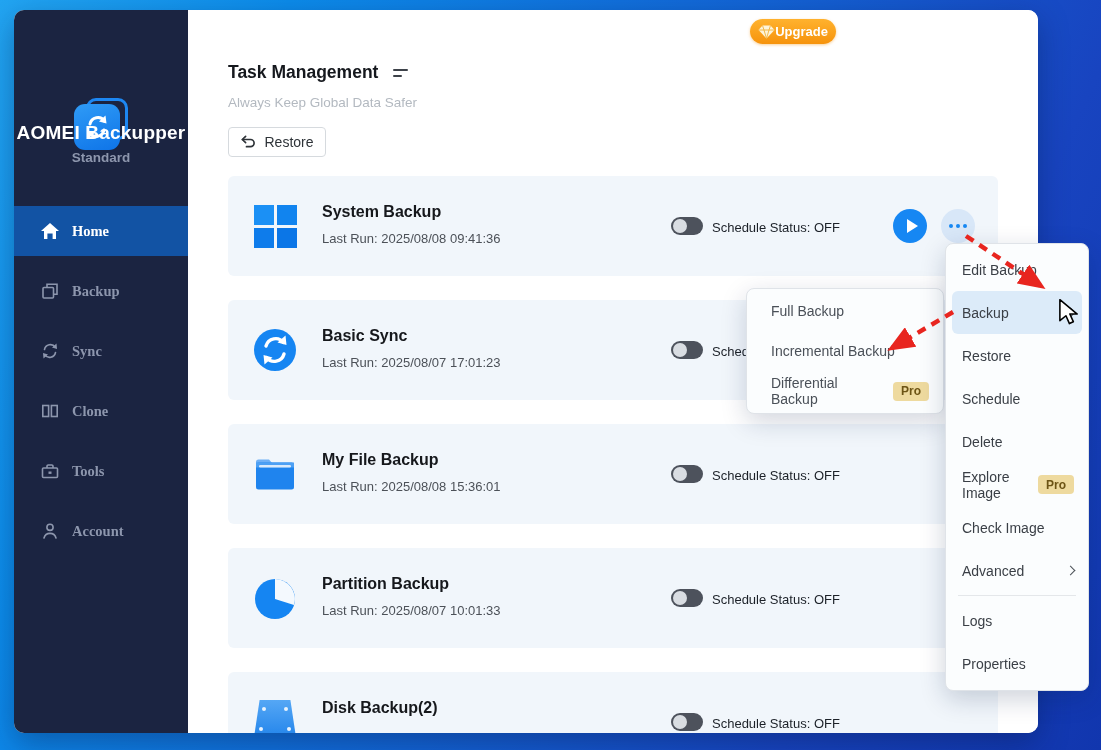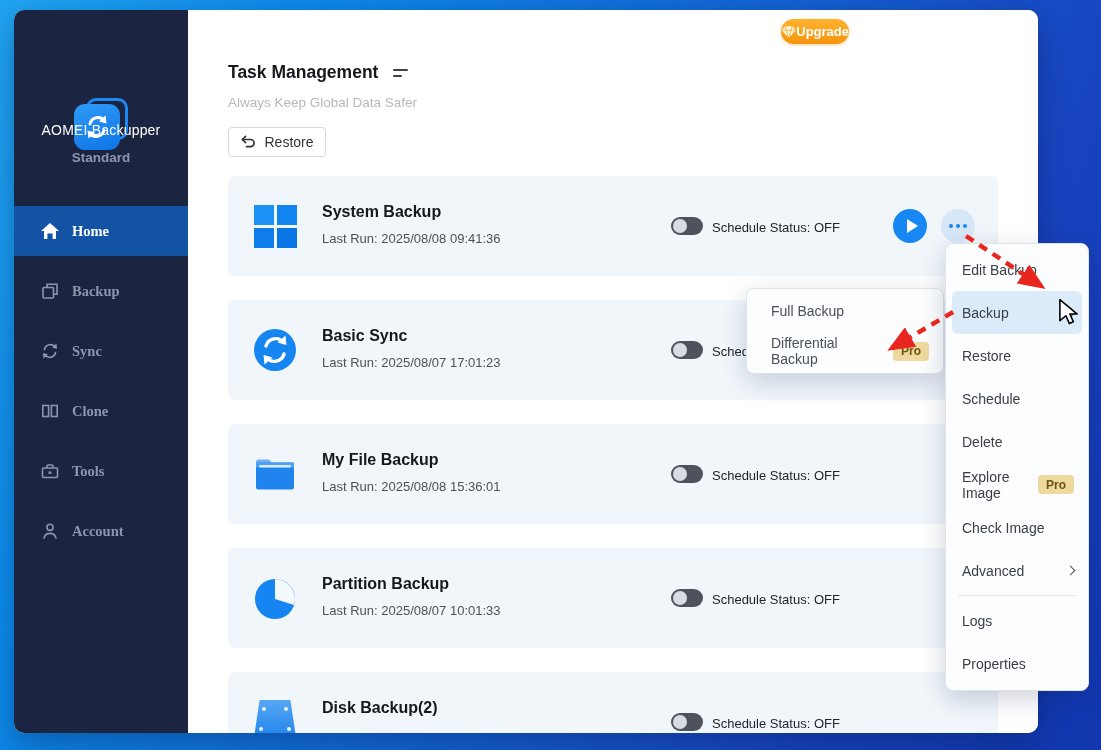--- a/index.html
+++ b/index.html
@@ -13,32 +13,32 @@
     position:absolute; left:14px; top:10px; width:1024px; height:723px;
     background:#ffffff; border-radius:10px; overflow:hidden;
     box-shadow:0 10px 30px rgba(6,20,60,.35);
   }
   
   .sidebar { position:absolute; left:0; top:0; width:174px; height:100%; background:#1b2441; }
   .logo-wrap { position:absolute; left:0; top:44px; width:174px; height:70px; }
   .logo-outline { position:absolute; left:72px; top:44px; width:42px; height:42px; border:3px solid #1d87f2; border-radius:10px; }
   .logo-fill { position:absolute; left:60px; top:50px; width:46px; height:46px; border-radius:11px;
     background:linear-gradient(160deg,#2f9bf6,#0e74e8); display:flex; align-items:center; justify-content:center; }
-  .brand { position:absolute; top:112px; width:174px; text-align:center; color:#ffffff; font-size:14px; font-weight:normal; letter-spacing:.2px; }
+  .brand { position:absolute; top:112px; width:174px; text-align:center; color:#ffffff; font-size:19px; font-weight:bold; letter-spacing:.2px; }
   .edition { position:absolute; top:140px; width:174px; text-align:center; color:#8d96ad; font-size:13.5px; font-weight:bold; }
   .nav { position:absolute; left:0; top:196px; width:174px; }
   .nav-item { position:relative; height:50px; margin-bottom:10px; display:flex; align-items:center; cursor:default;font-family:Liberation Serif, serif; }
   .nav-item .nicon { position:absolute; left:26px; width:20px; height:20px; }
   .nav-item .nlabel { position:absolute; left:58px; font-size:14.5px; font-weight:bold; color:#8d96ad; }
   .nav-item.active { background:#1253a4; }
   .nav-item.active .nlabel { color:#ffffff; }
   
   .content { position:absolute; left:174px; top:0; width:850px; height:100%; background:#ffffff; }
   .upgrade {
-    position:absolute; left:593px; top:9px; width:68px; height:25px; border-radius:13px;
+    position:absolute; left:562px; top:9px; width:86px; height:25px; border-radius:13px;
     background:linear-gradient(180deg,#ffb22e,#f6930c); display:flex; align-items:center; justify-content:center; 
     color:#fff; font-size:13px; font-weight:bold; box-shadow:0 1px 3px rgba(240,140,0,.4);
   }
   .page-title { position:absolute; left:40px; top:52px; font-size:17.5px; font-weight:800; color:#15181d; display:flex; align-items:center; gap:15px; }
   .filter-ic { display:inline-block; width:15px; height:10px; position:relative; top:1px; }
   .filter-ic i { display:block; background:#3d4249; height:2px; border-radius:1px; }
   .filter-ic i:first-child { width:15px; margin-bottom:4px; }
   .filter-ic i:last-child { width:9px; }
   .subtitle { position:absolute; left:40px; top:85px; font-size:13.5px; color:#b3b9c0; }
   .restore-btn { position:absolute; left:40px; top:117px; width:98px; height:30px; background:#fff; border:1px solid #d6dade;
@@ -259,20 +259,23 @@
       </div>
 
     </main>
   </div>
 
   <div class="submenu">
     <div class="menu-item">
       <span>Full Backup</span>
     </div>
     <div class="menu-item">
+      <span>Incremental Backup</span>
+    </div>
+    <div class="menu-item">
       <span>Differential Backup</span>
       <span class="grow"></span>
       <span class="pro-badge">Pro</span>
     </div>
   </div>
 
   <div class="menu">
     <div class="menu-item">
       <span>Edit Backup</span>
     </div>

